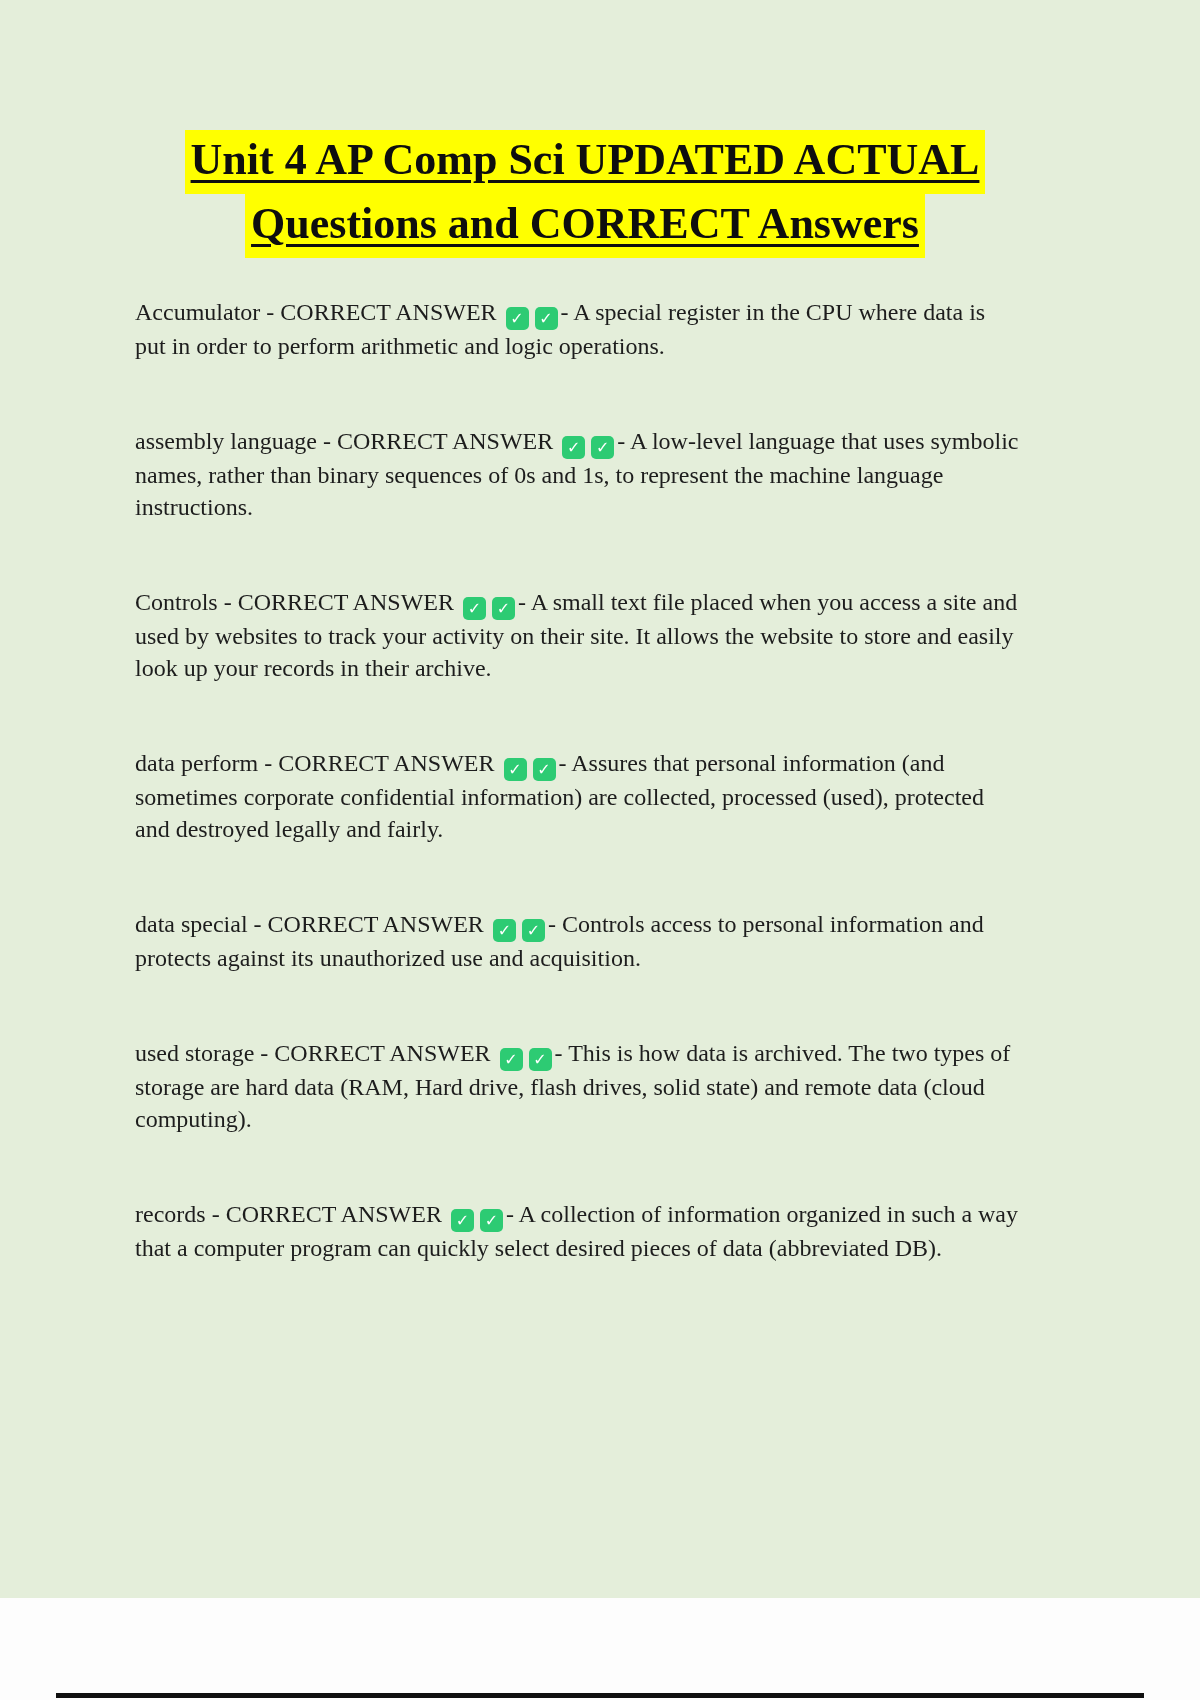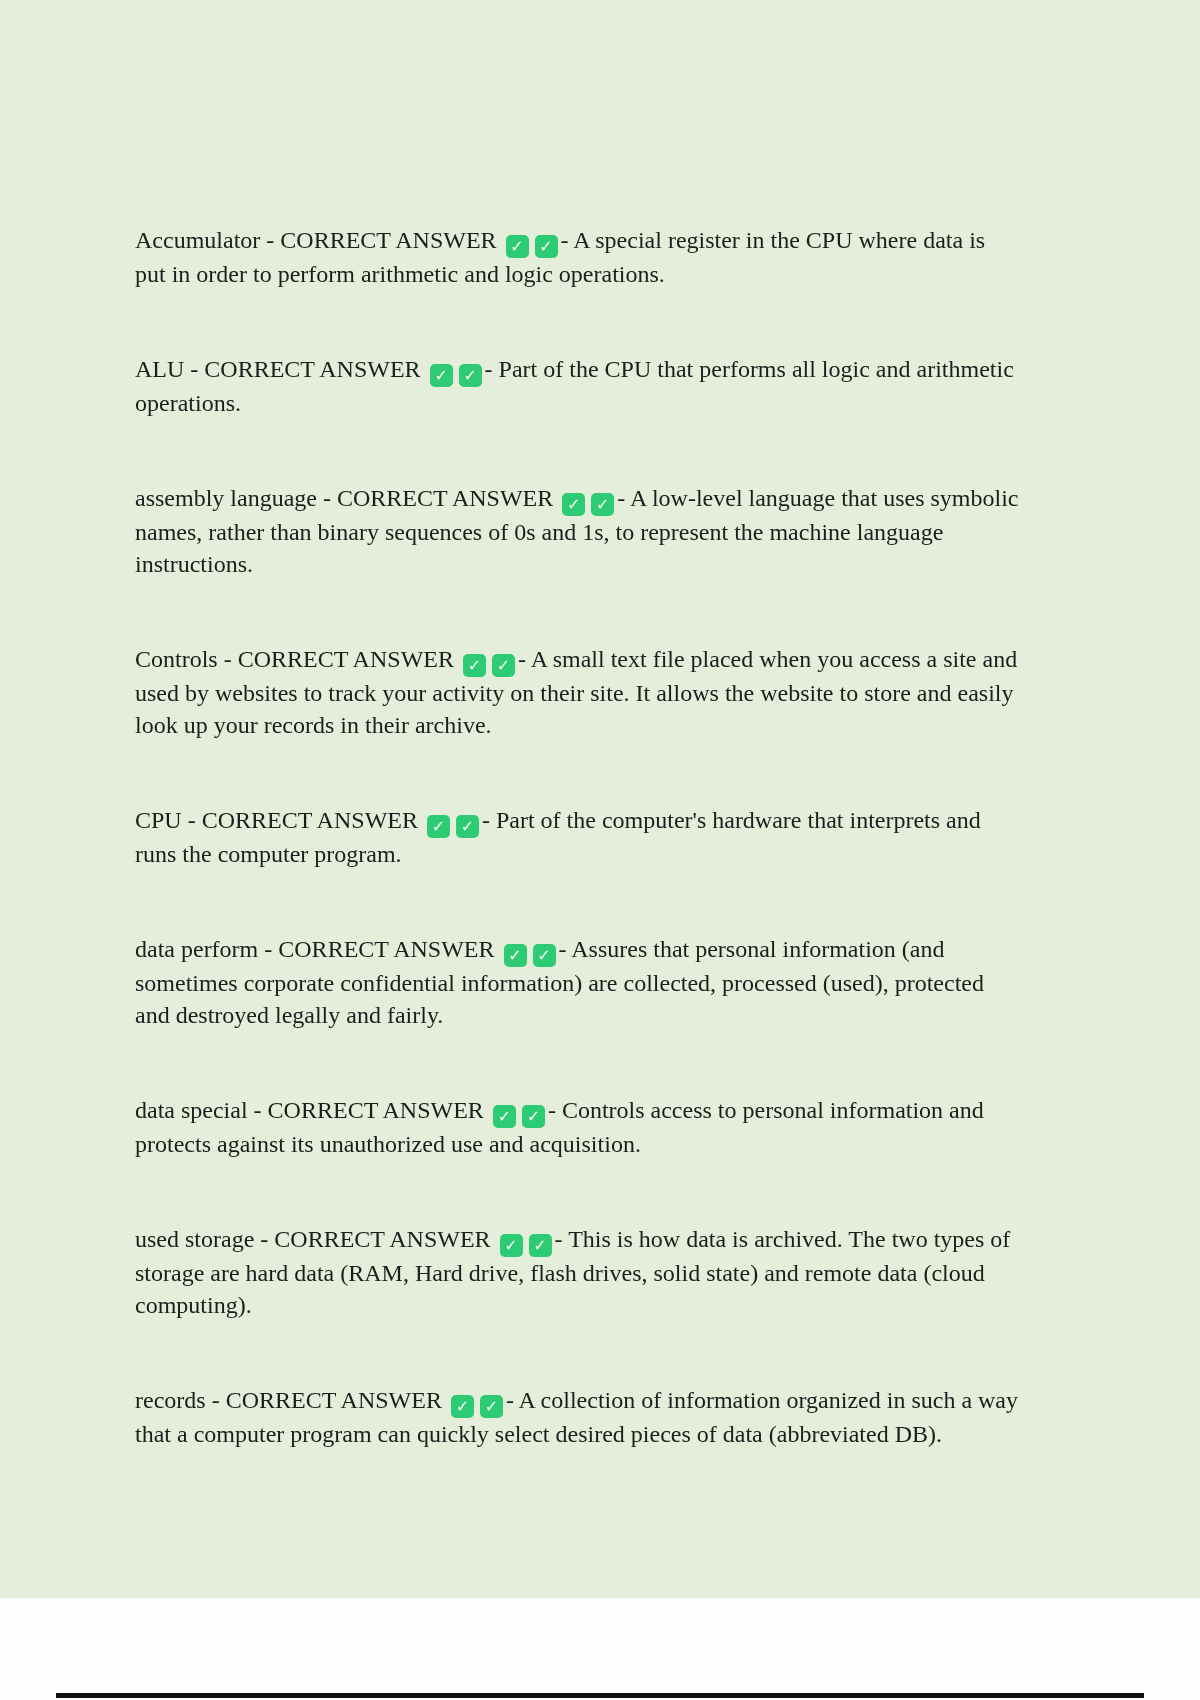--- a/index.html
+++ b/index.html
@@ -64,29 +64,28 @@
     left: 56px; bottom: 2px;
     width: 1088px; height: 5px;
     background: #101010;
   }
 </style>
 </head>
 <body>
 
 <div class="page">
   <h1 class="doc-title">
-    <br>
+    <span class="hl">Unit 4 AP Comp Sci UPDATED ACTUAL</span><br>
+    <span class="hl">Questions and CORRECT Answers</span>
   </h1>
 
   <div class="entries" id="entries">
       <p class="entry"><span>Accumulator</span> <span>-</span> <span>CORRECT ANSWER</span> <span class="check">✓</span><span class="check">✓</span><span>-</span> <span>A special register in the CPU where data is put in order to perform arithmetic and logic operations.</span></p>
-      <p class="entry"><span>ALU</span> <span>-</span> <span>CORRECT ANSWER</span> <span class="check">✓</span><span class="check">✓</span><span>-</span> <span>Part of the CPU that performs all logic and arithmetic operations.</span></p>
       <p class="entry"><span>assembly language</span> <span>-</span> <span>CORRECT ANSWER</span> <span class="check">✓</span><span class="check">✓</span><span>-</span> <span>A low-level language that uses symbolic names, rather than binary sequences of 0s and 1s, to represent the machine language instructions.</span></p>
       <p class="entry"><span>Controls</span> <span>-</span> <span>CORRECT ANSWER</span> <span class="check">✓</span><span class="check">✓</span><span>-</span> <span>A small text file placed when you access a site and used by websites to track your activity on their site. It allows the website to store and easily look up your records in their archive.</span></p>
-      <p class="entry"><span>CPU</span> <span>-</span> <span>CORRECT ANSWER</span> <span class="check">✓</span><span class="check">✓</span><span>-</span> <span>Part of the computer's hardware that interprets and runs the computer program.</span></p>
       <p class="entry"><span>data perform</span> <span>-</span> <span>CORRECT ANSWER</span> <span class="check">✓</span><span class="check">✓</span><span>-</span> <span>Assures that personal information (and sometimes corporate confidential information) are collected, processed (used), protected and destroyed legally and fairly.</span></p>
       <p class="entry"><span>data special</span> <span>-</span> <span>CORRECT ANSWER</span> <span class="check">✓</span><span class="check">✓</span><span>-</span> <span>Controls access to personal information and protects against its unauthorized use and acquisition.</span></p>
       <p class="entry"><span>used storage</span> <span>-</span> <span>CORRECT ANSWER</span> <span class="check">✓</span><span class="check">✓</span><span>-</span> <span>This is how data is archived. The two types of storage are hard data (RAM, Hard drive, flash drives, solid state) and remote data (cloud computing).</span></p>
       <p class="entry"><span>records</span> <span>-</span> <span>CORRECT ANSWER</span> <span class="check">✓</span><span class="check">✓</span><span>-</span> <span>A collection of information organized in such a way that a computer program can quickly select desired pieces of data (abbreviated DB).</span></p>
     </div>
 
   <div class="page-gap">
     <div class="next-page-edge"></div>
   </div>
 </div>

